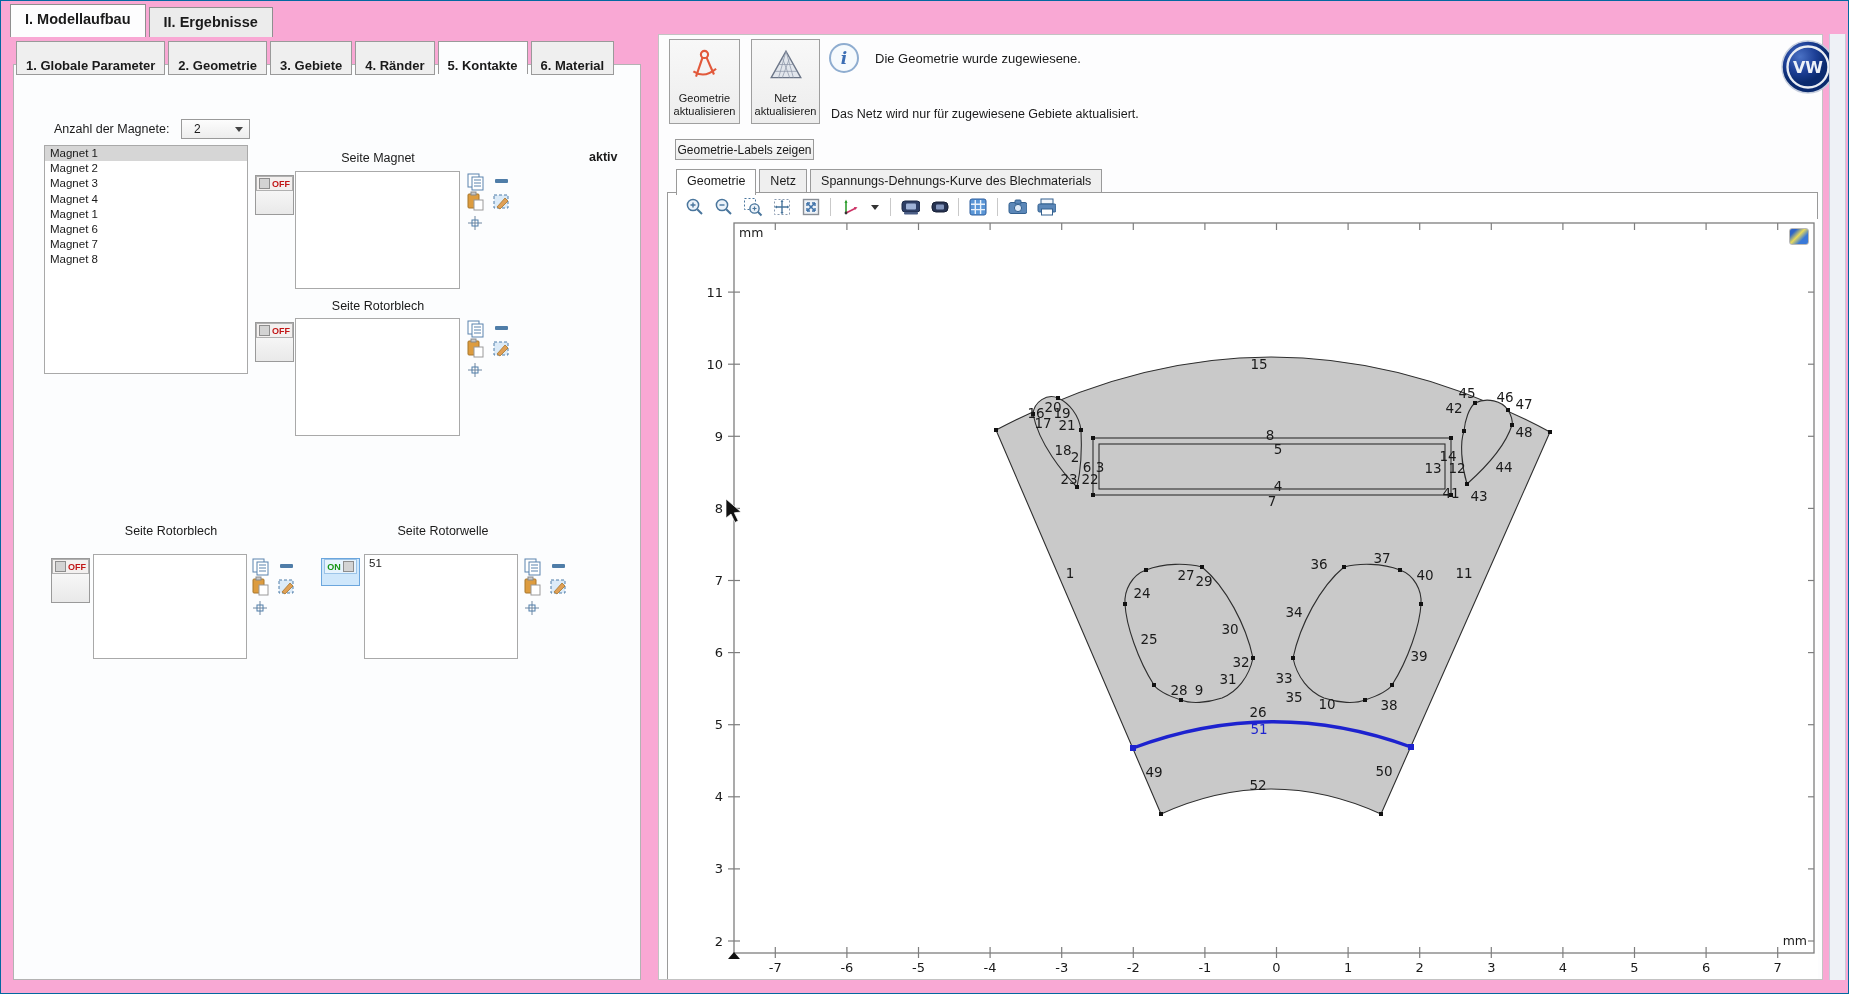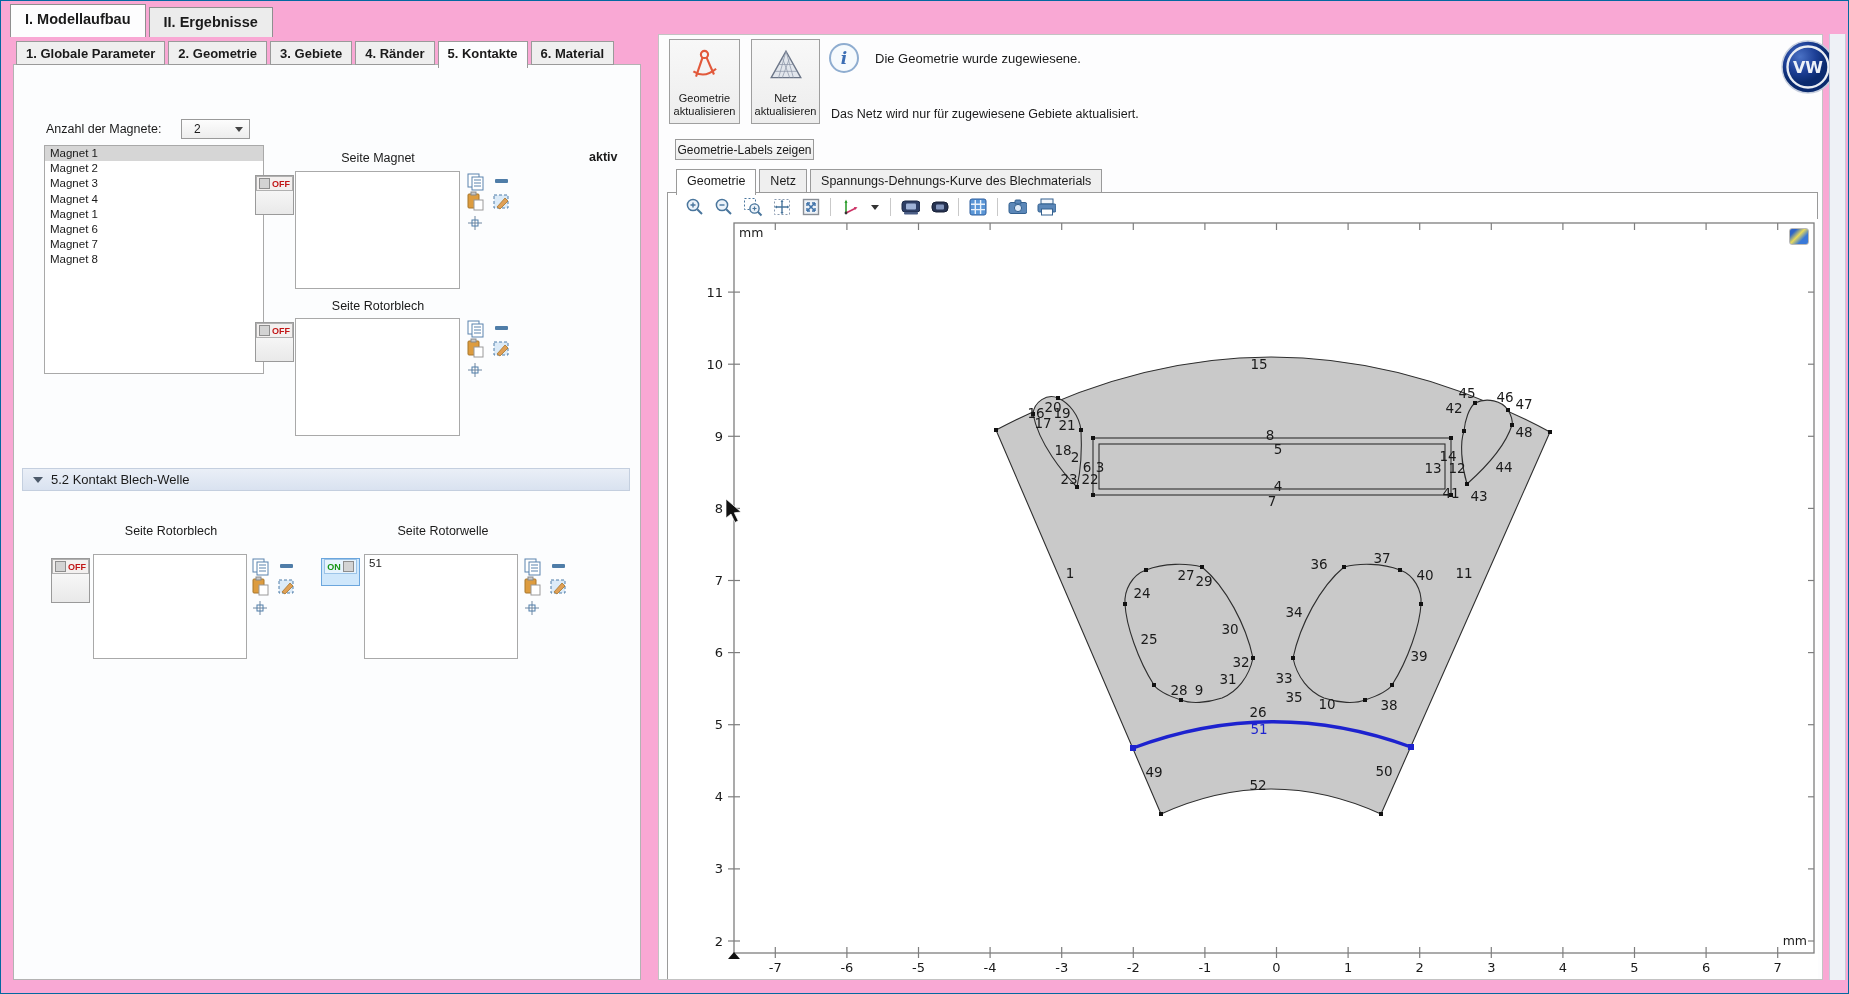--- a/index.html
+++ b/index.html
@@ -9,35 +9,35 @@
   
   #wtabs{position:absolute;left:9px;top:3px;display:flex;align-items:flex-end;z-index:6}
   .wtab{box-sizing:border-box;border:1px solid #8f8f8f;border-bottom:none;background:#ececec;
         font-weight:bold;font-size:14.5px;padding:6px 14px 7px 14px;margin-right:3px;white-space:nowrap}
   .wtab.active{background:#fdfdfe;padding-bottom:10px;position:relative;z-index:7}
   
   #leftpane{position:absolute;left:12px;top:63px;width:628px;height:916px;background:#fcfdfe;
             border:1px solid #b3b3b3;box-sizing:border-box}
   #subtabs{position:absolute;left:15px;top:40px;display:flex;z-index:8}
   .stab{box-sizing:border-box;border:1px solid #9a9a9a;background:#efefef;font-weight:bold;font-size:13px;
-        padding:4px 9px;margin-right:3px;height:24px;white-space:nowrap}
+        padding:16px 9px;margin-right:3px;height:24px;white-space:nowrap}
   .stab.active{background:#fcfdfe;height:27px;border-bottom:none}
   .secbar{position:absolute;left:20px;width:608px;height:23px;background:linear-gradient(#eaeff7,#d9e2f0);
           border:1px solid #c4cfdf;box-sizing:border-box;display:flex;align-items:center;gap:8px;
           padding-left:10px;font-size:13px}
   .secarrow{width:0;height:0;border-left:5px solid transparent;border-right:5px solid transparent;
             border-top:6px solid #4d5a6a}
   .lbl{position:absolute;font-size:12.5px;white-space:nowrap}
   .bold{font-weight:bold}
   #dropdown{position:absolute;left:179px;top:118px;width:69px;height:20px;border:1px solid #9a9a9a;
             background:linear-gradient(#fdfdfd,#ededed);display:flex;align-items:center;box-sizing:border-box;
             font-size:12px;padding-left:12px;justify-content:space-between}
   #dropdown .caret{width:0;height:0;border-left:4px solid transparent;border-right:4px solid transparent;
             border-top:5px solid #444;margin-right:6px}
-  #magnetlist{position:absolute;left:42px;top:143px;width:220px;height:229px;border:1px solid #a9a9a9;
+  #magnetlist{position:absolute;left:42px;top:143px;width:204px;height:229px;border:1px solid #a9a9a9;
             background:#fff;box-sizing:border-box;font-size:11.5px;overflow:hidden}
   .mrow{height:15.2px;line-height:15.2px;padding-left:5px}
   .mrow.sel{background:#d6d6d6}
   .selpanel{position:absolute;border:1px solid #a9a9a9;background:#fff;box-sizing:border-box;
             font-size:11.5px;padding:2px 4px}
   .ptitle{position:absolute;font-size:12.5px;white-space:nowrap;transform:translateX(-50%)}
   .toggle{position:absolute;border:1px solid #9a9a9a;background:linear-gradient(#fefefe,#e9e9e9);
           display:flex;align-items:flex-start;justify-content:center;box-sizing:border-box}
   .tinner{display:flex;align-items:center;gap:2px;border:1px solid #b0b0b0;background:#f3f0ef;padding:1px 2px}
   .tbox{width:11px;height:11px;background:#d3d3d3;border:1px solid #8d8d8d;box-sizing:border-box}
@@ -92,21 +92,21 @@
       <div class="stab">1. Globale Parameter</div>
       <div class="stab">2. Geometrie</div>
       <div class="stab">3. Gebiete</div>
       <div class="stab">4. Ränder</div>
       <div class="stab active">5. Kontakte</div>
       <div class="stab">6. Material</div>
     </div>
   <div id="leftpane">
 
 
-    <div class="lbl" style="left:32px;top:57px">Anzahl der Magnete:</div>
+    <div class="lbl" style="left:40px;top:57px">Anzahl der Magnete:</div>
     <div id="dropdown" style="left:167px;top:54px">
       <span>2</span>
       <span class="caret"></span>
     </div>
 
     <div id="magnetlist" style="left:30px;top:80px">
         <div class="mrow sel">Magnet 1</div>
         <div class="mrow">Magnet 2</div>
         <div class="mrow">Magnet 3</div>
         <div class="mrow">Magnet 4</div>
@@ -185,24 +185,20 @@
       <path d="M30 35 L38 26 L41 29 L33 37 Z" fill="#e0a056" stroke="#a8762b" stroke-width="0.8"></path>
     </g>
     <g>
       <line x1="8" y1="44" x2="8" y2="58" stroke="#6e86a0"></line>
       <line x1="1" y1="51" x2="15" y2="51" stroke="#6e86a0"></line>
       <rect x="5" y="48" width="6" height="6" fill="none" stroke="#4f7da8"></rect>
     </g>
   </svg>
 </div>
 
-    <div class="secbar" style="left:8px;top:403px">
-      <span class="secarrow"></span>
-      <span>5.2 Kontakt Blech-Welle</span>
-    </div>
 
     <div class="ptitle" style="left:157px;top:459px">Seite Rotorblech</div>
     <div class="toggle" style="left:37px;top:493px;width:39px;height:45px">
       <span class="tinner">
           <span class="tbox"></span>
       <span class="toff">OFF</span>
         </span>
     </div>
     <div class="selpanel" style="left:79px;top:489px;width:154px;height:105px"></div>
     <div class="iconset" style="left:238px;top:492px">

